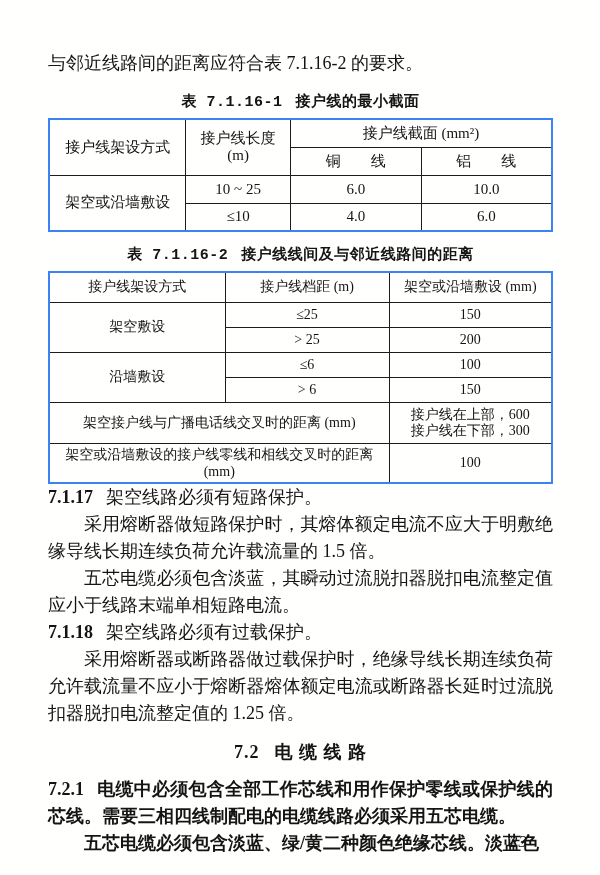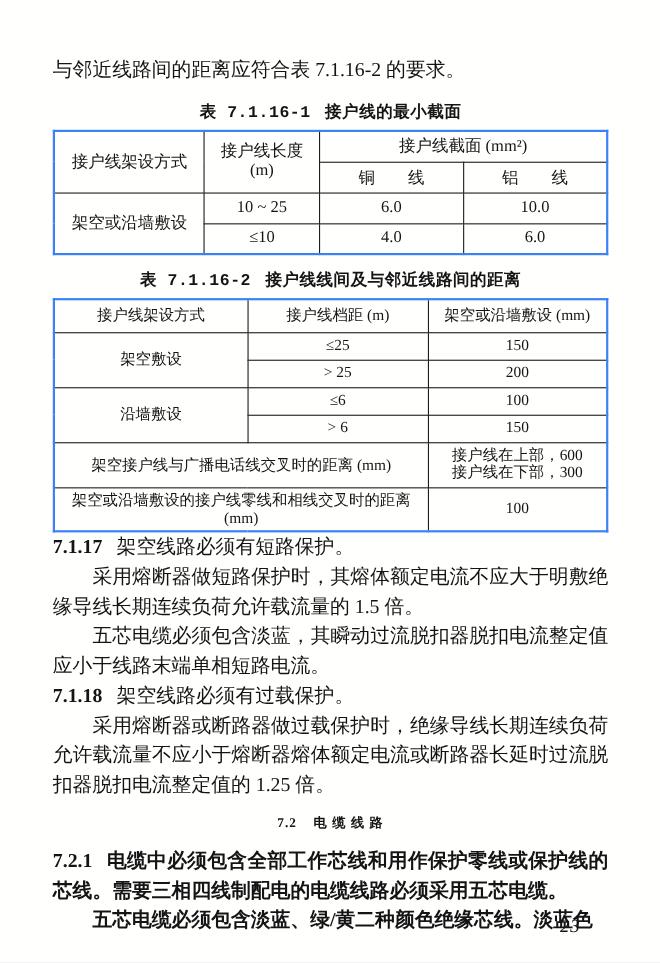--- a/index.html
+++ b/index.html
@@ -26,21 +26,21 @@
   td, th { border:1px solid #1c1c1c; text-align:center; vertical-align:middle;
            font-weight:normal; padding:2px 3px; }
   .t1 td, .t1 th { font-size:15px; height:28px; }
   .t2 td, .t2 th { font-size:14px; height:25px; }
   .t2 .hdr-row th { height:30px; }
   .t2 .two-line { line-height:17px; padding:4px 2px; }
   .unit-line { display:block; line-height:1.15; }
   .hdr-top { line-height:1.2; }
 
   .section-heading {
-    text-align:center; font-weight:bold; font-size:12px;
+    text-align:center; font-weight:bold; font-size:18px;
     margin-top:13px; margin-bottom:12px; letter-spacing:1px;
   }
   .section-heading .sec-num { margin-right:15px; }
 
   .page-number {
     position:absolute; right:72px; top:832px;
     font-style:italic; font-size:17px; letter-spacing:1px;
   }
   .para-block { }
 </style>

